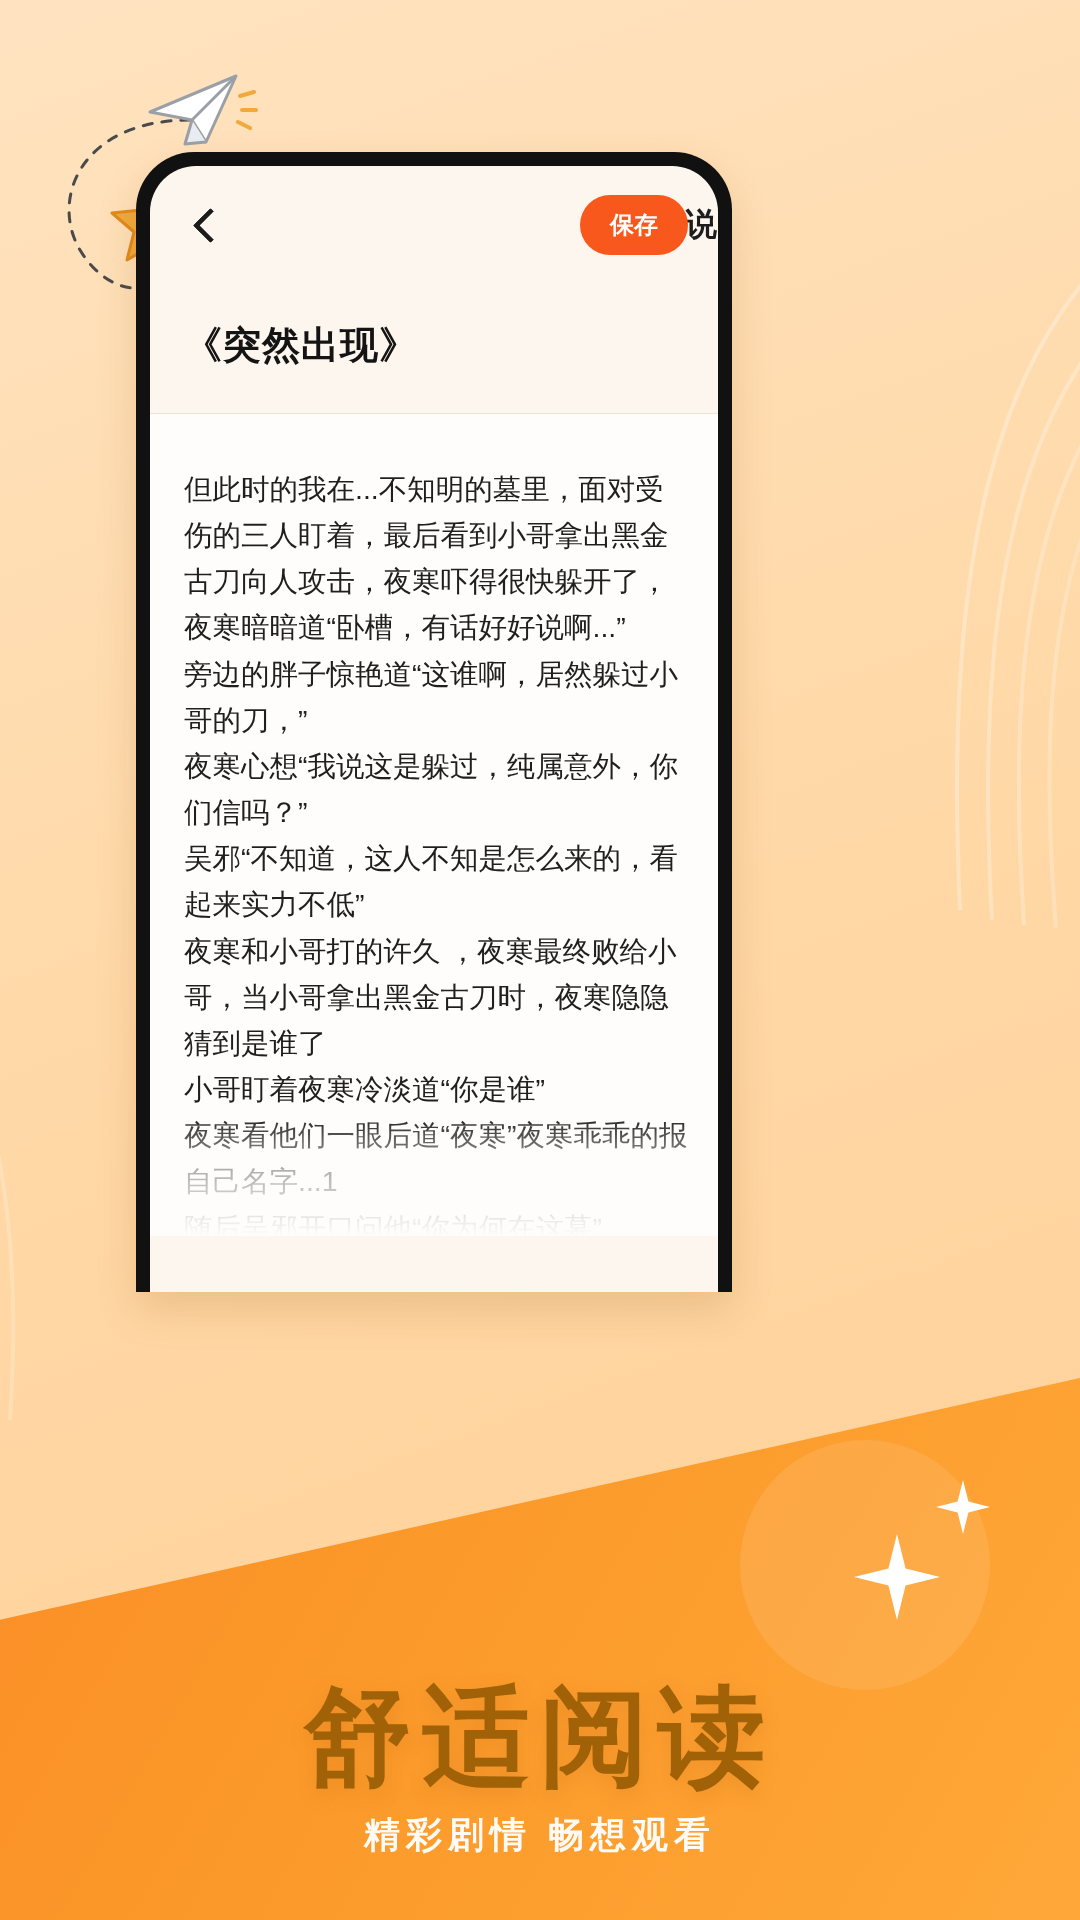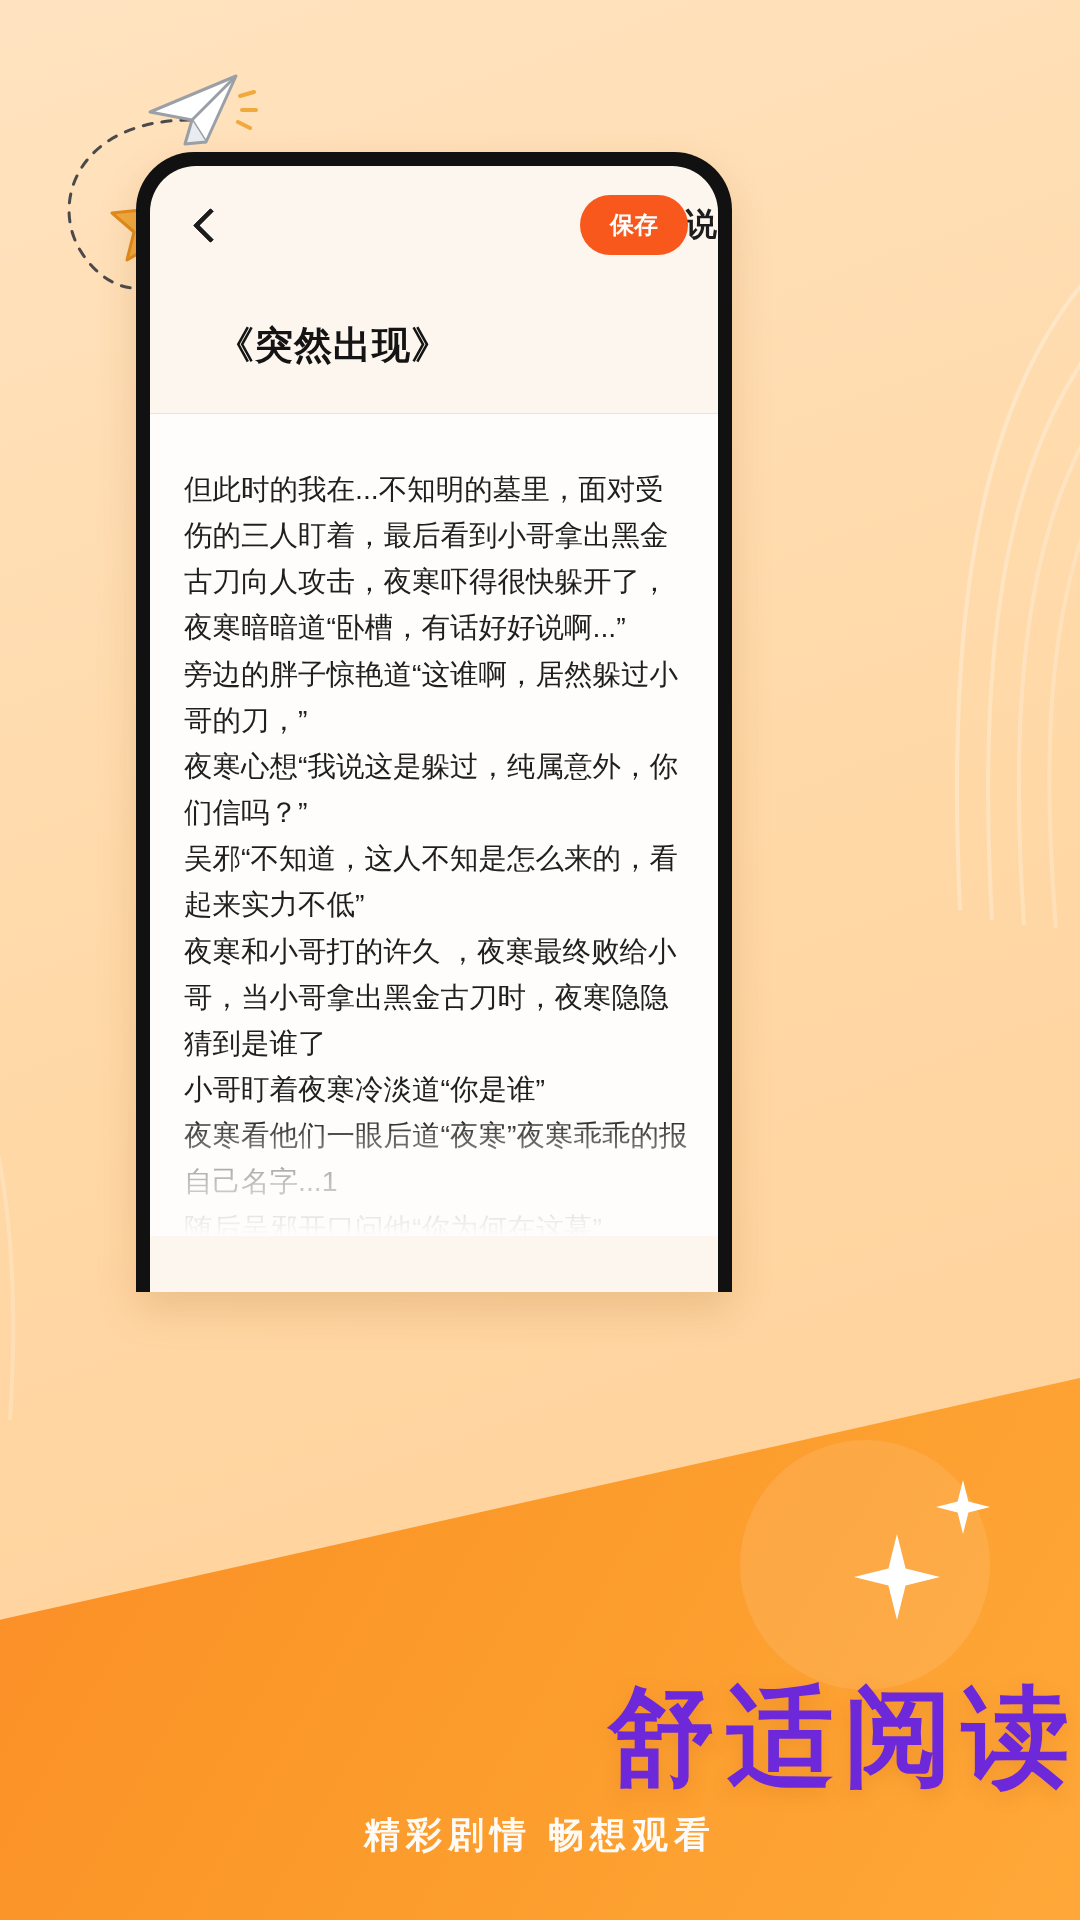--- a/index.html
+++ b/index.html
@@ -181,21 +181,20 @@
 
   
   .novel-title-wrap {
     padding: 36px 34px 42px 34px;
   }
   .novel-title {
     font-size: 38px;
     font-weight: bold;
     color: #141414;
     letter-spacing: 1px;
-    margin-left: 32px;
   }
   .divider {
     height: 1px;
     background: #ece2d6;
     margin: 0 0 0 0;
   }
 
   
   .content-area {
     padding: 52px 30px 0 34px;
@@ -227,25 +226,24 @@
     position: absolute;
     left: 0;
     right: 0;
     bottom: 60px;
     text-align: center;
     z-index: 5;
   }
   .promo-main {
     font-size: 108px;
     font-weight: bold;
-    color: #6d28d9;
+    color: #a16207;
     letter-spacing: 10px;
     line-height: 1.05;
     text-shadow: 0 6px 18px rgba(200, 100, 20, .25);
-    text-align: right;
   }
   .promo-sub {
     margin-top: 18px;
     font-size: 36px;
     font-weight: bold;
     color: #ffffff;
     letter-spacing: 6px;
     opacity: .96;
   }
 </style>

